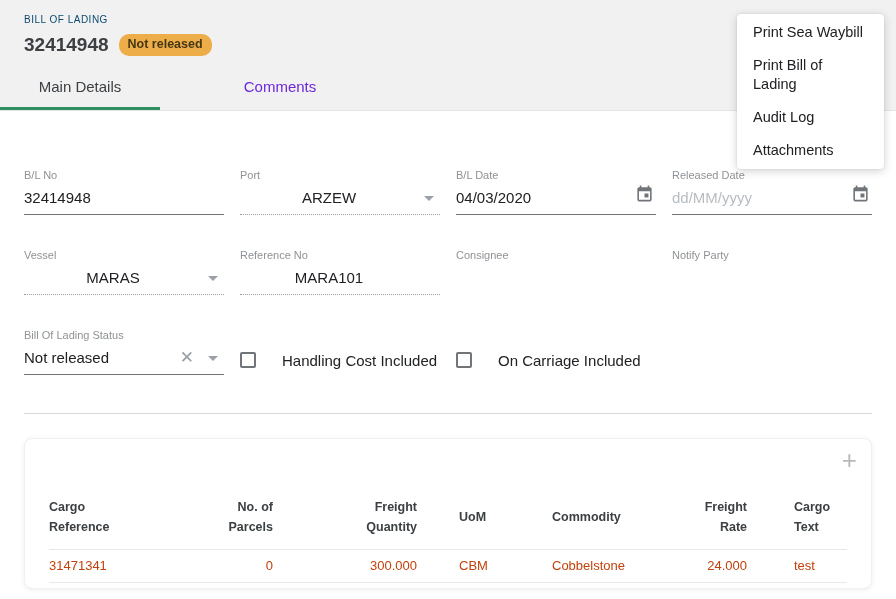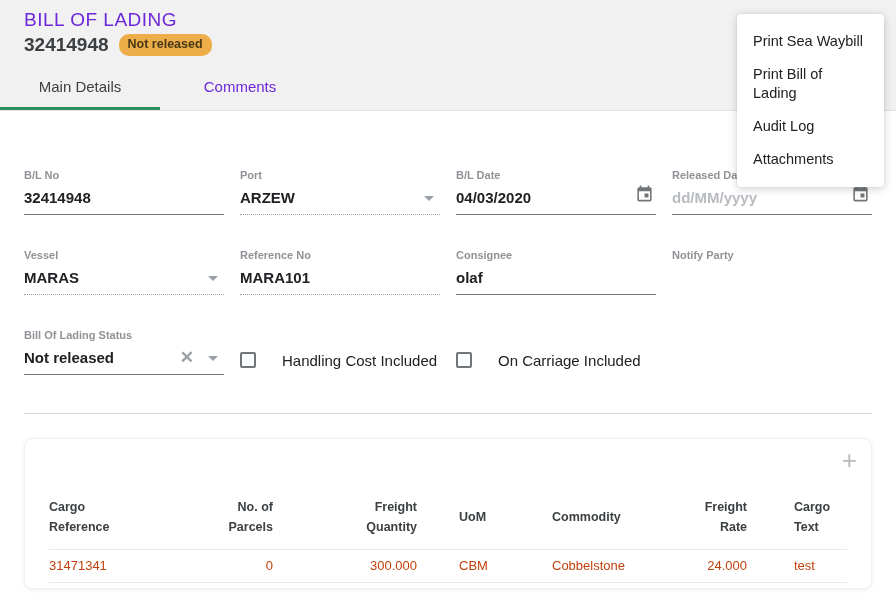--- a/index.html
+++ b/index.html
@@ -5,52 +5,52 @@
   * { margin:0; padding:0; box-sizing:border-box; }
   html,body { width:896px; height:599px; }
   body {
     font-family:"Liberation Sans", sans-serif;
     background:#ffffff; color:#202124; position:relative; overflow:hidden;
   }
 
   
   .header { background:#f1f1f2; padding-top:12px; }
   .header-inner { padding:0 24px; }
-  .page-title { font-size:19px; color:#6d28d9; letter-spacing:.5px; line-height:16px; }
+  .page-title { font-size:10px; color:#0c4a6e; letter-spacing:.5px; line-height:16px; }
   .num-row { display:flex; align-items:center; gap:10px; margin-top:6px; }
   .doc-number { font-size:19px; font-weight:bold; color:#3c4043; }
   .badge {
     background:#edae49; color:#463815; font-size:12.5px; font-weight:600;
     padding:3px 9px 4px; border-radius:10px; line-height:15px;
   }
-  .tabbar { display:flex; margin-top:10px; border-bottom:1px solid #e4e4e6; }
+  .tabbar { display:flex; margin-top:10px; border-bottom:1px solid #e4e4e6;gap:40px; }
   .tab {
     width:160px; text-align:center; font-size:15px; color:#6d28d9;
     padding:12px 0 12px; border-bottom:3px solid transparent; cursor:pointer;
   }
   .tab.active { color:#3c4043; border-bottom-color:#2e8f5f; }
 
   
   .menu {
     position:absolute; top:14px; left:737px; width:147px; background:#fff;
-    border-radius:4px; padding:11px 0; z-index:20;
+    border-radius:4px; padding:2px 0; z-index:20;
     box-shadow:0 2px 10px rgba(0,0,0,.18), 0 0 2px rgba(0,0,0,.1);
   }
   .menu-item { padding:7px 16px; font-size:14.5px; color:#202124; line-height:19px; cursor:pointer; }
 
   
   .form { padding:0 24px; margin-top:58px; }
   .grid { display:grid; grid-template-columns:repeat(4,200px); column-gap:16px; margin-bottom:34px; }
-  .field { position:relative;font-weight:bold; }
+  .field { position:relative; }
   .f-label { font-size:11px; color:#8f9296; margin-bottom:5px; line-height:13px; }
   .f-value {
     font-size:15px; color:#202124; line-height:17px;
     padding:2px 22px 8px 0; border-bottom:1px solid #70757a; min-height:28px;
   }
-  .field.dotted .f-value { border-bottom:1px dotted #9aa0a6; }
+  .field.dotted .f-value { border-bottom:1px dotted #9aa0a6;text-align:center; }
   .placeholder { color:#b8bcc1; }
   .sel-arrow {
     position:absolute; right:6px; bottom:14px; width:0; height:0;
     border-left:5px solid transparent; border-right:5px solid transparent;
     border-top:5px solid #9aa0a6;
   }
   .clear-x {
     position:absolute; right:30px; bottom:9px; font-size:17px; color:#9aa0a6; line-height:17px; cursor:pointer;
   }
   .cal-icon { position:absolute; right:2px; bottom:8px; cursor:pointer; }
@@ -154,21 +154,20 @@
       <div class="f-label">Vessel</div>
       <div class="f-value">MARAS</div>
       <span class="sel-arrow"></span>
     </div>
     <div class="field dotted">
       <div class="f-label">Reference No</div>
       <div class="f-value">MARA101</div>
     </div>
     <div class="field">
       <div class="f-label">Consignee</div>
-      <div class="f-value">olaf</div>
     </div>
     <div class="field">
       <div class="f-label">Notify Party</div>
     </div>
   </div>
 
   <div class="grid" style="margin-bottom:0;">
     <div class="field">
       <div class="f-label">Bill Of Lading Status</div>
       <div class="f-value">Not released</div>

